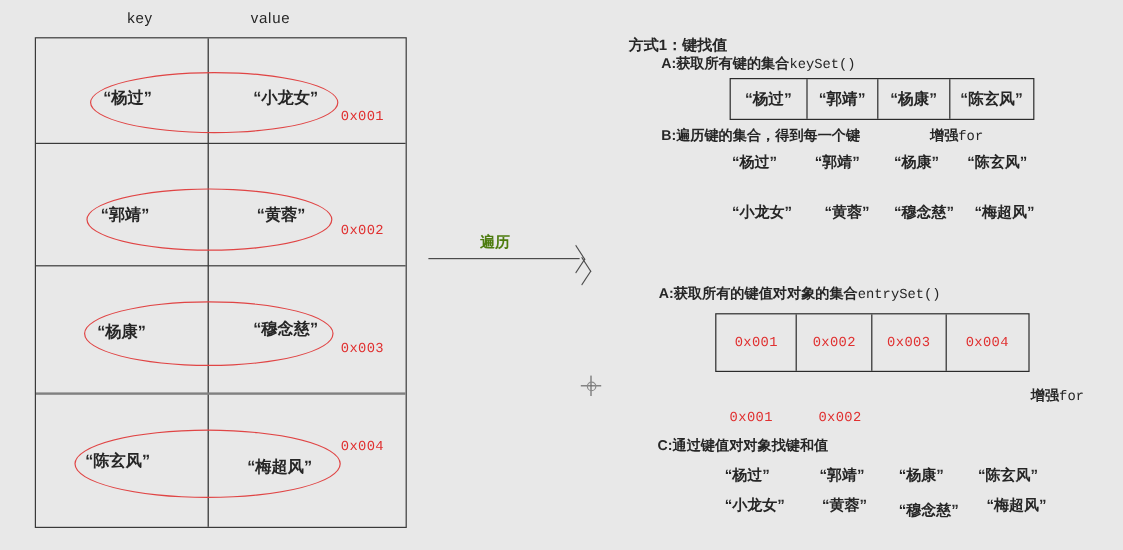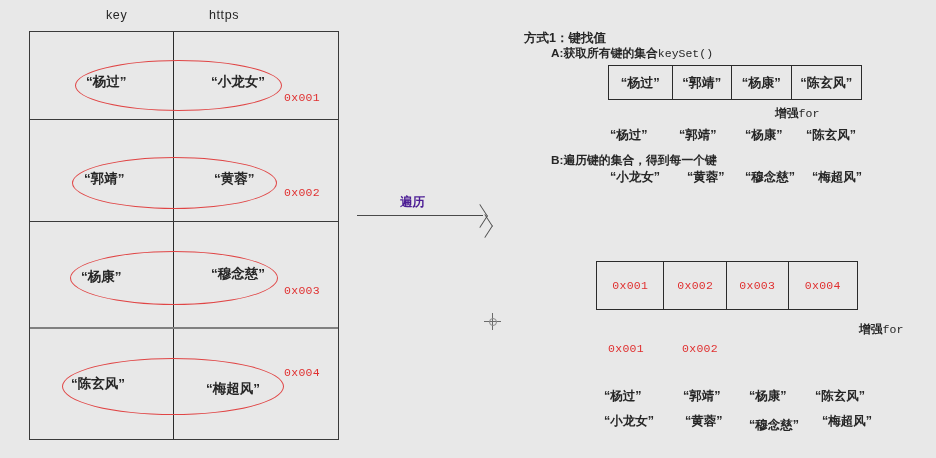--- a/index.html
+++ b/index.html
@@ -84,21 +84,21 @@
     width: 126px;
     height: 0;
     border-top: 1.3px solid #4a4a4a;
   }
   #arrow-label {
     position: absolute;
     left: 400px;
     top: 194px;
     font-size: 12.5px;
     font-weight: 700;
-    color: #4c1d95;
+    color: #4d7c0f;
   }
   .chev {
     position: absolute;
     width: 13px;
     height: 13px;
     border-right: 1.4px solid #4a4a4a;
     border-top: 1.4px solid #4a4a4a;
     transform: rotate(45deg) skew(12deg, 12deg);
   }
 
@@ -203,21 +203,21 @@
     letter-spacing: 0.6px;
     white-space: nowrap;
   }
 </style>
 </head>
 <body>
 
 <div id="canvas">
 
   <div class="hdr" style="left:106px; top:8px;">key</div>
-  <div class="hdr" style="left:209px; top:8px;">https</div>
+  <div class="hdr" style="left:209px; top:8px;">value</div>
 
   <div id="map-table">
     <div id="col-div"></div>
     <div class="row-div" style="top:87px;"></div>
     <div class="row-div" style="top:189px;"></div>
     <div class="row-div thick" style="top:295px;"></div>
   </div>
 
   <div class="ellipse" style="left:75px; top:60px; width:205px; height:49px;"></div>
   <div class="cell-text" style="left:86px; top:73px;">“杨过”</div>
@@ -257,52 +257,56 @@
     <span>A:获取所有键的集合</span><span class="code">keySet()</span>
   </div>
 
   <div class="hbox" id="keyset-box" style="left:608px; top:65px; width:254px; height:35px;">
     <div class="cellbox" style="width:64px;">“杨过”</div>
     <div class="cellbox" style="width:60px;">“郭靖”</div>
     <div class="cellbox" style="width:60px;">“杨康”</div>
     <div class="cellbox" style="width:70px;">“陈玄风”</div>
   </div>
 
-  <div class="sub" style="left:551px; top:106px;margin-top:47px;">B:遍历键的集合，得到每一个键</div>
+  <div class="sub" style="left:551px; top:106px;">B:遍历键的集合，得到每一个键</div>
   <div class="sub" style="left:775px; top:106px;">
     <span>增强</span><span class="code">for</span>
   </div>
 
   <div class="val" style="left:610px; top:127px;">“杨过”</div>
   <div class="val" style="left:679px; top:127px;">“郭靖”</div>
   <div class="val" style="left:745px; top:127px;">“杨康”</div>
   <div class="val" style="left:806px; top:127px;">“陈玄风”</div>
 
 
   <div class="val" style="left:610px; top:169px;">“小龙女”</div>
   <div class="val" style="left:687px; top:169px;">“黄蓉”</div>
   <div class="val" style="left:745px; top:169px;">“穆念慈”</div>
   <div class="val" style="left:812px; top:169px;">“梅超风”</div>
 
 
+  <div class="sub" style="left:549px; top:237px;">
+    <span>A:获取所有的键值对对象的集合</span><span class="code">entrySet()</span>
+  </div>
 
   <div class="hbox addrs" id="entryset-box" style="left:596px; top:261px; width:262px; height:49px;">
     <div class="cellbox" style="width:68px;">0x001</div>
     <div class="cellbox" style="width:63px;">0x002</div>
     <div class="cellbox" style="width:62px;">0x003</div>
     <div class="cellbox" style="width:69px;">0x004</div>
   </div>
 
   <div class="sub" style="left:859px; top:322px;">
     <span>增强</span><span class="code">for</span>
   </div>
 
   <div class="redval mono" style="left:608px; top:342px;">0x001</div>
   <div class="redval mono" style="left:682px; top:342px;">0x002</div>
 
+  <div class="sub" style="left:548px; top:364px;">C:通过键值对对象找键和值</div>
 
   <div class="val" style="left:604px; top:388px;">“杨过”</div>
   <div class="val" style="left:683px; top:388px;">“郭靖”</div>
   <div class="val" style="left:749px; top:388px;">“杨康”</div>
   <div class="val" style="left:815px; top:388px;">“陈玄风”</div>
 
   <div class="val" style="left:604px; top:413px;">“小龙女”</div>
   <div class="val" style="left:685px; top:413px;">“黄蓉”</div>
   <div class="val" style="left:749px; top:417px;">“穆念慈”</div>
   <div class="val" style="left:822px; top:413px;">“梅超风”</div>

